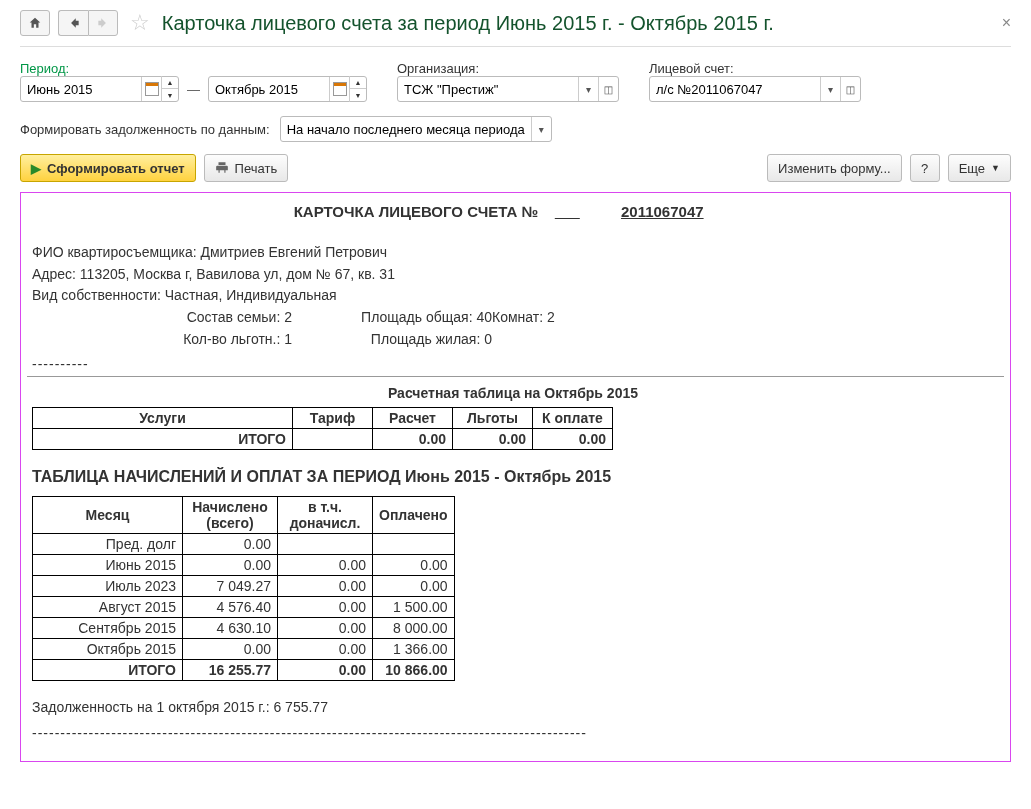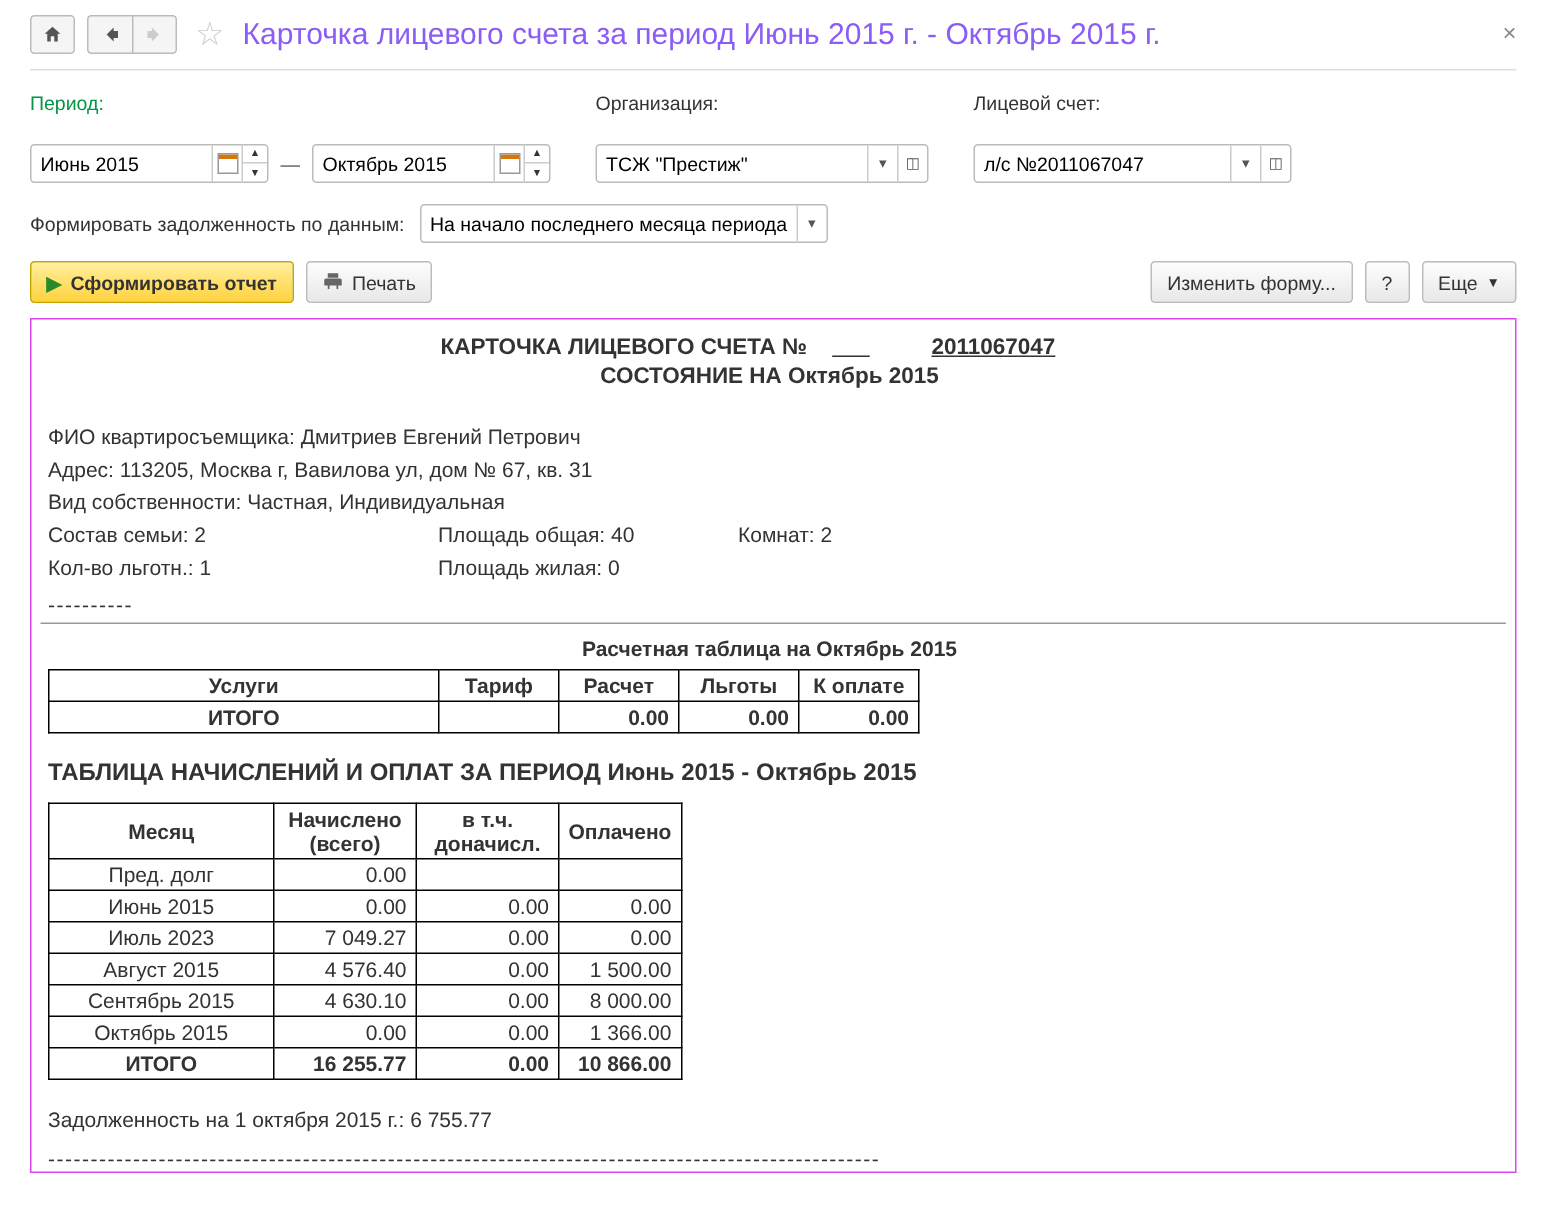--- a/index.html
+++ b/index.html
@@ -27,24 +27,24 @@
   align-items: center;
   justify-content: center;
   cursor: pointer;
   border-radius: 3px;
 }
 .icon-btn svg { width: 14px; height: 14px; }
 .nav-group { display: flex; }
 .nav-group .icon-btn:first-child { border-radius: 3px 0 0 3px; border-right: none;}
 .nav-group .icon-btn:last-child { border-radius: 0 3px 3px 0; }
 .star-icon { color: #ccc; font-size: 22px; cursor: pointer; margin: 0 4px;}
-.page-title { font-size: 20px; color: #8b5cf6; }
+.page-title { font-size: 20px; color: #14532d; }
 .close-x { margin-left: auto; color: #888; cursor: pointer; font-size: 16px;}
 .filters-row { display: flex; gap: 30px; margin-top: 14px; }
-.filter-col { display: flex; flex-direction: column; gap: 20px; }
+.filter-col { display: flex; flex-direction: column; gap: 0; }
 .filter-label { color: #009646; font-size: 13px; }
 .filter-label-plain { color: #333; font-size: 13px; }
 .period-group { display: flex; align-items: center; gap: 8px; }
 .field {
   display: flex;
   align-items: center;
   border: 1px solid #bbb;
   background: #fff;
   height: 26px;
   border-radius: 3px;
@@ -112,38 +112,38 @@
   height: 570px;
   overflow-y: scroll;
   padding: 10px 10px 10px 5px;
   margin-top: 2px;
 }
 .report-inner { font-family: Arial, sans-serif; font-size: 14px; padding: 0 6px; }
 .rpt-title { text-align: center; font-weight: bold; font-size: 15px; }
 .rpt-title .underline { text-decoration: underline; display:inline-block; min-width:140px;}
 .rpt-sub { text-align: center; font-weight: bold; font-size: 15px; margin-top:2px;}
 .rpt-info { margin-top: 22px; line-height: 1.55; }
-.rpt-info-row { display:flex; }
+.rpt-info-row { display:flex;text-align:right; }
 .rpt-info-row > div:nth-child(1){ width:260px;}
 .rpt-info-row > div:nth-child(2){ width:200px;}
 .dashes { letter-spacing: 1px; color:#333; margin-top:6px;}
 .calc-title { text-align:center; font-weight:bold; margin-top:6px; font-size:14px;}
 .hr-line { border-top:1px solid #999; margin: 4px -10px 8px -5px; }
 table.rpt {
   border-collapse: collapse;
   margin-top: 6px;
 }
 table.rpt th, table.rpt td {
   border: 1px solid #000;
   padding: 2px 6px;
   font-size: 14px;
 }
 table.rpt th { text-align:center; font-weight:bold; }
 table.rpt td.num { text-align:right; }
-table.rpt td.lbl { text-align:center; }
+table.rpt td.lbl { text-align:right; }
 .section-title { font-weight:bold; margin-top:18px; font-size:16px;}
 .debt { margin-top: 18px; font-size:14px;}
 .printer-icon { width:14px; height:14px; }
 </style>
 </head>
 <body>
 
 <div class="top-bar">
   <div class="icon-btn">
     <svg viewBox="0 0 24 24">
@@ -243,24 +243,20 @@
         <span style="font-size:9px">▼</span>
       </div>
   </div>
 </div>
 
 <div class="report-area">
   <div class="report-inner">
     <div class="rpt-title">
       <span>КАРТОЧКА ЛИЦЕВОГО СЧЕТА №</span>
       <span style="text-decoration:underline;display:inline-block;min-width:50px">&nbsp;&nbsp;&nbsp;&nbsp;&nbsp;&nbsp;</span><span class="underline">2011067047</span>
-    </div>
-    <div class="rpt-sub">
-      <span>СОСТОЯНИЕ НА</span>
-      <span>Октябрь 2015</span>
     </div>
     <div class="rpt-info">
       <div><span>ФИО квартиросъемщика:</span> <span>Дмитриев Евгений Петрович</span></div>
       <div><span>Адрес:</span> <span>113205, Москва г, Вавилова ул, дом № 67, кв. 31</span></div>
       <div><span>Вид собственности:</span> <span>Частная, Индивидуальная</span></div>
       <div class="rpt-info-row">
         <div><span>Состав семьи:</span> <span>2</span></div>
         <div><span>Площадь общая:</span> <span>40</span></div>
         <div><span>Комнат:</span> <span>2</span></div>
       </div>

